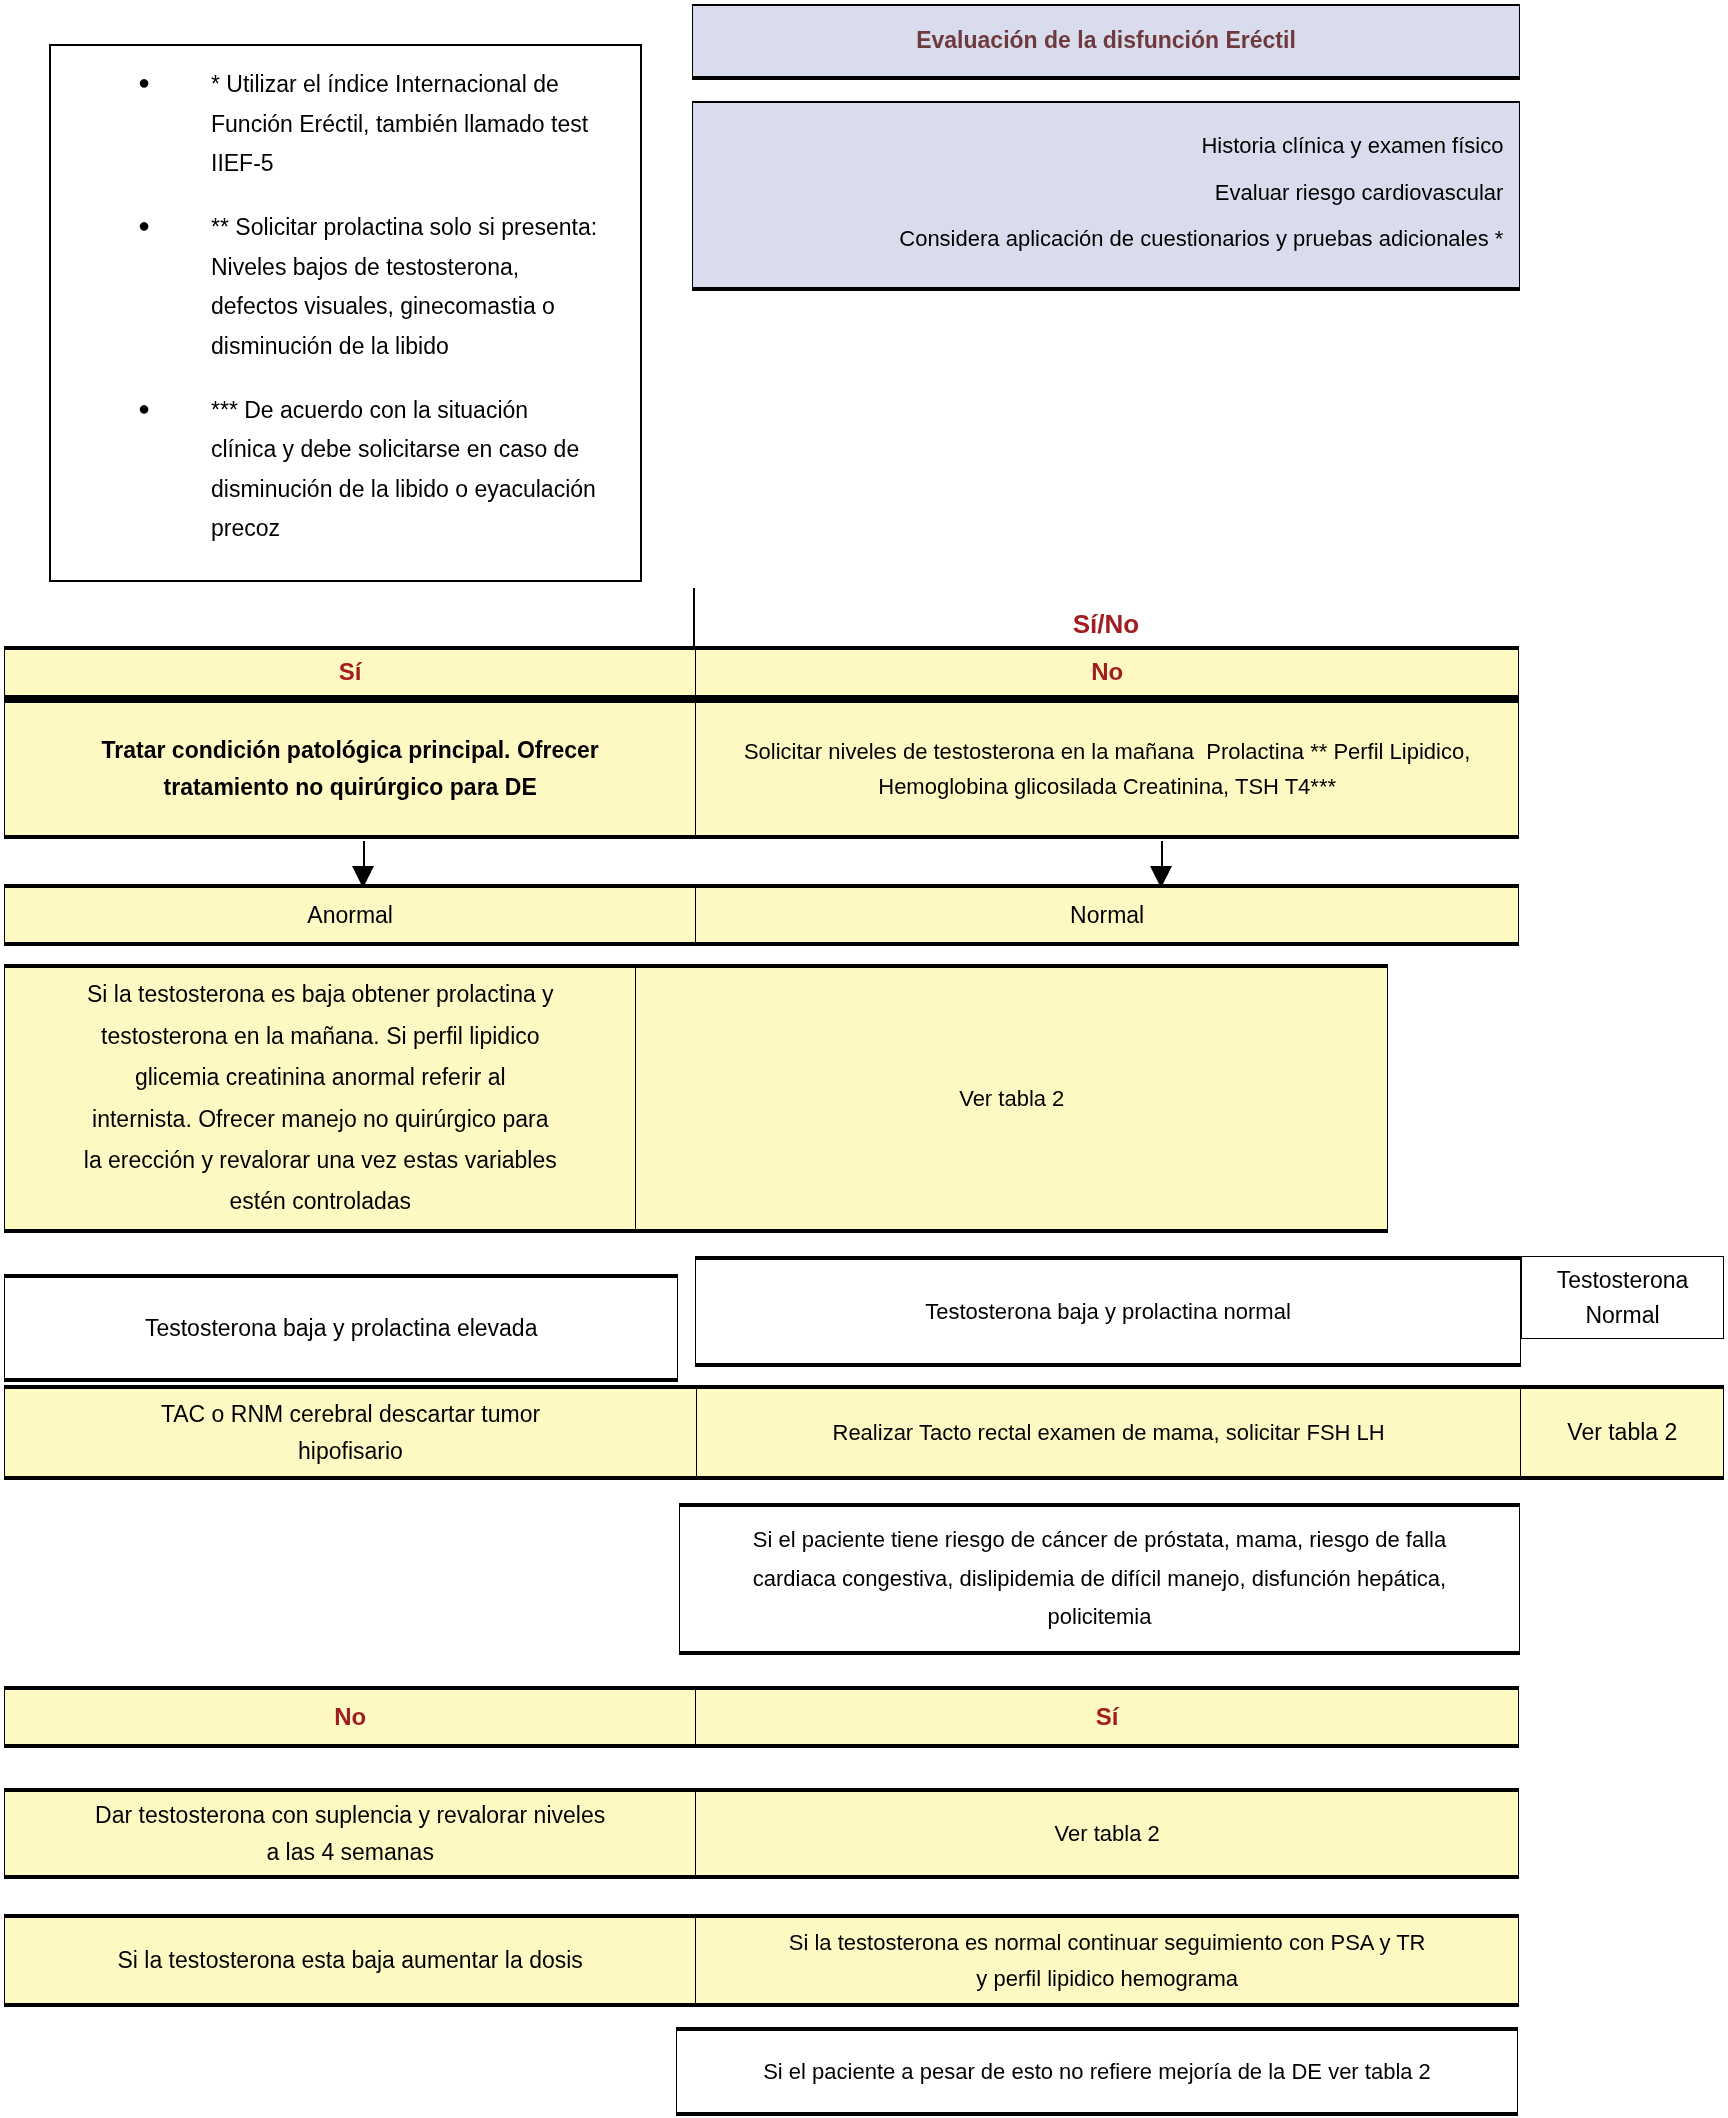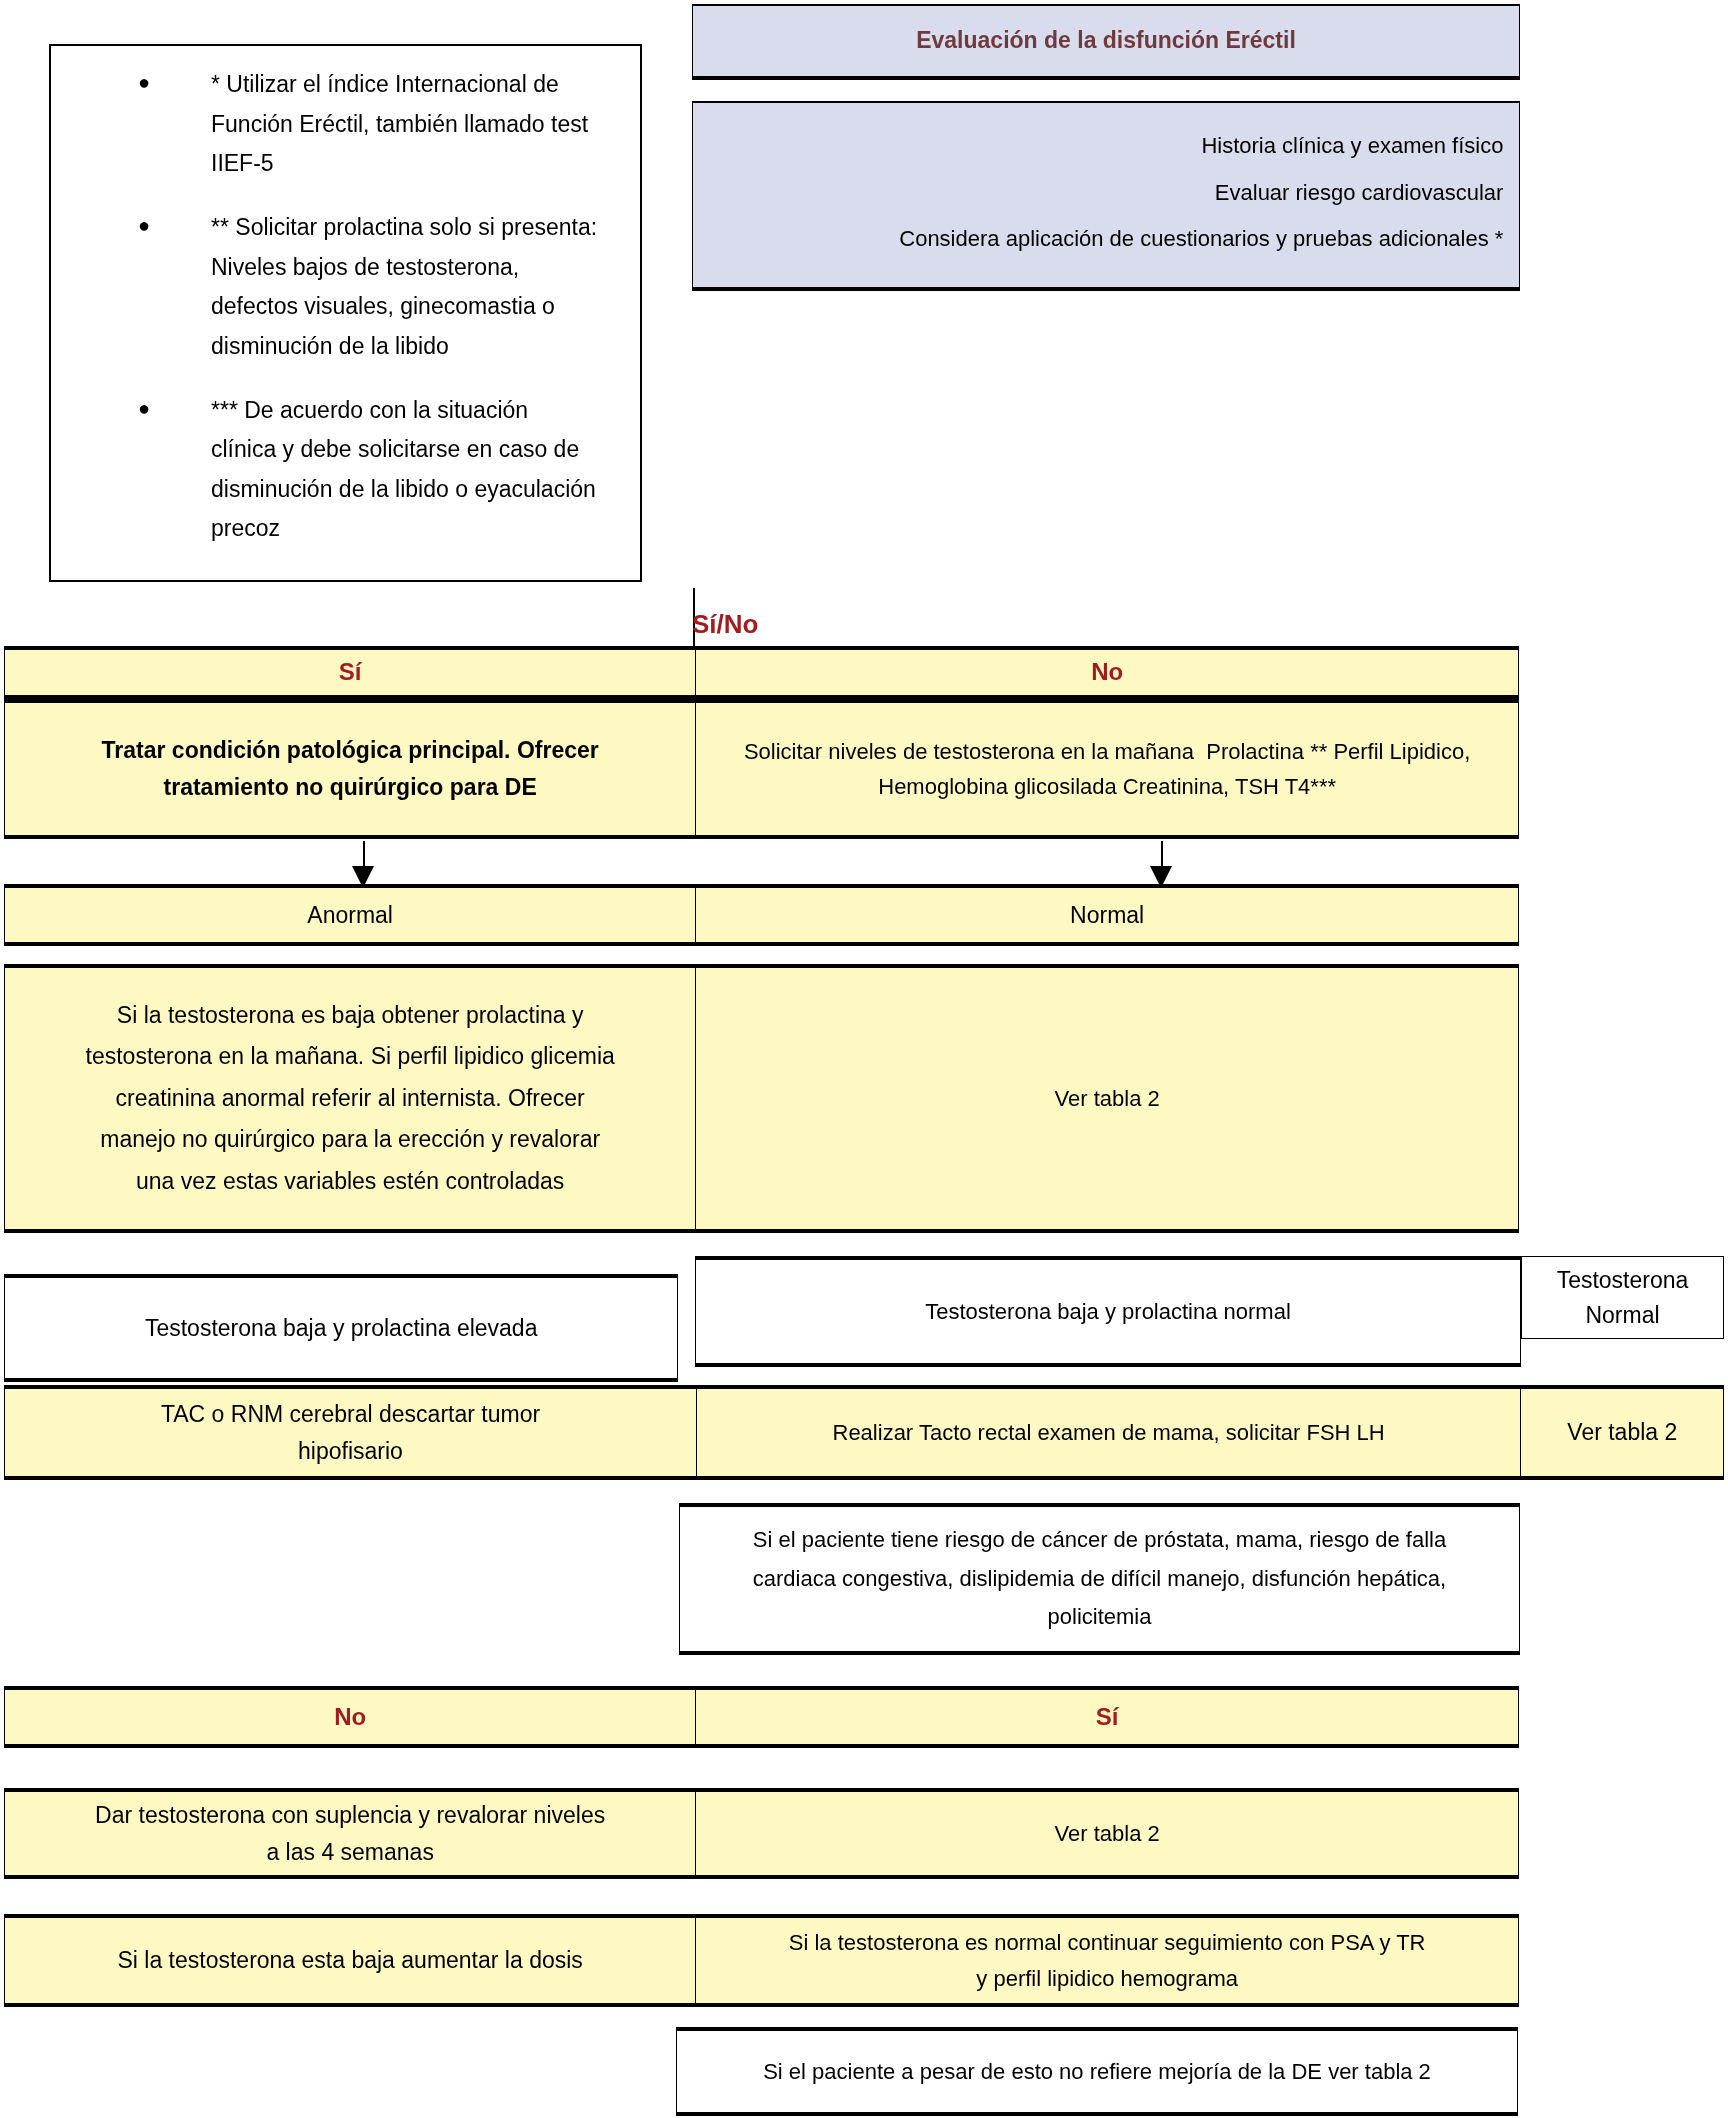--- a/index.html
+++ b/index.html
@@ -59,21 +59,21 @@
   .b-notes {
     left: 49px; top: 44px; width: 593px; height: 538px;
     border: 2.1px solid var(--border, #000); background: #fff;
     display: flex; flex-direction: column; justify-content: space-between;
     padding: 19px 21px 31px 0;
   }
   .note-item { display: flex; align-items: flex-start; }
   .note-bullet { flex: none; width: 99px; text-align: right; font-size: 20px; padding-top: 6.2px; }
   .note-text { flex: 1; margin-left: 61px; padding-right: 21px; font-size: 23px; line-height: 1.72; text-align: left; }
 
-  .sino-label { left: 692px; top: 609px; width: 828px; font-size: 26px; }
+  .sino-label { left: 692px; top: 609px; width: 828px; text-align: center; font-size: 26px; }
 
   .vline { width: 1.6px; background: var(--border, #000); }
   .arrow-head { width: 0; height: 0;
     border-left: 11.4px solid transparent; border-right: 11.4px solid transparent;
     border-top: 22px solid var(--border, #000); }
 
   .r-sino { left: 4.2px; top: 646px; width: 1515px; height: 53px; }
   .r-sino .cell { font-size: 24px; }
 
   .r-act1 { left: 4.2px; top: 699px; width: 1515px; height: 140px; }
@@ -81,21 +81,21 @@
   .pad-labs { padding: 0 29px; white-space: pre-wrap; }
 
   .a1-line { left: 363px; top: 841px; height: 27px; }
   .a1-head { left: 352px; top: 866px; }
   .a2-line { left: 1161px; top: 841px; height: 27px; }
   .a2-head { left: 1150px; top: 866px; }
 
   .r-res { left: 4.2px; top: 884px; width: 1515px; height: 62px; }
   .r-res .cell { font-size: 23px; }
 
-  .r-tall { left: 4.2px; top: 964px; width: 1515px; height: 269px; justify-content: flex-end; }
+  .r-tall { left: 4.2px; top: 964px; width: 1384px; height: 269px; }
   .pad-tall { padding: 0 78px; font-size: 23px; line-height: 1.8; }
 
   .m-left  { left: 4.2px;    top: 1274px; width: 674px; height: 108px; font-size: 23px; }
   .m-mid   { left: 695px; top: 1256px; width: 826px; height: 111px; }
   .m-right { left: 1521px; top: 1256px; width: 203px;  height: 83px; padding: 0 13.5px;
              font-size: 23px; line-height: 1.5; }
 
   .r-tac { left: 4.2px; top: 1385px; width: 1720px; height: 95px; }
   .t-left { width: 40.2%; padding: 0 133px; font-size: 23px; }
   .t-mid  { width: 48.0%; }

